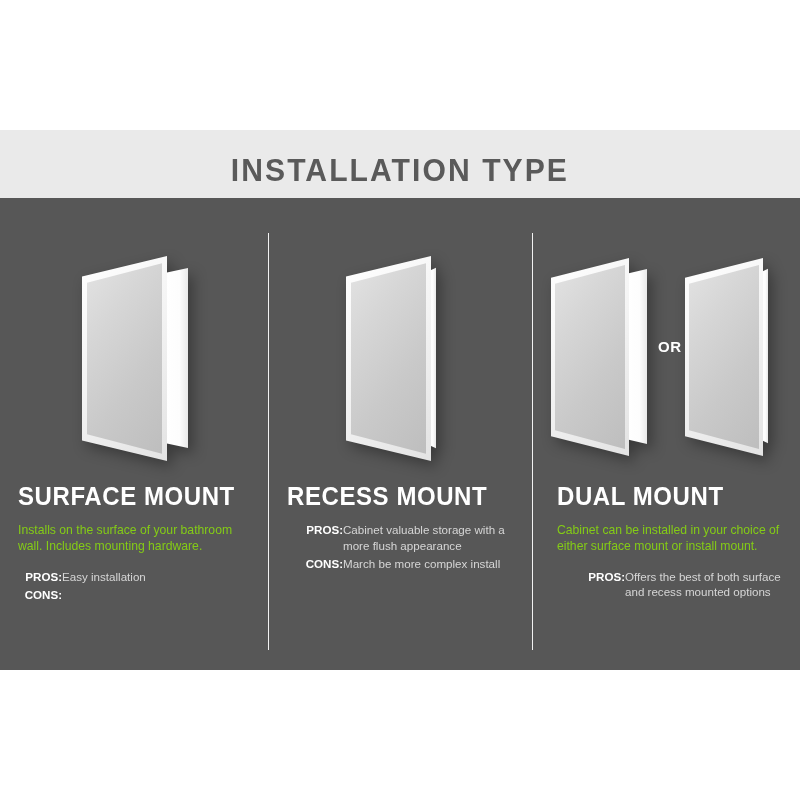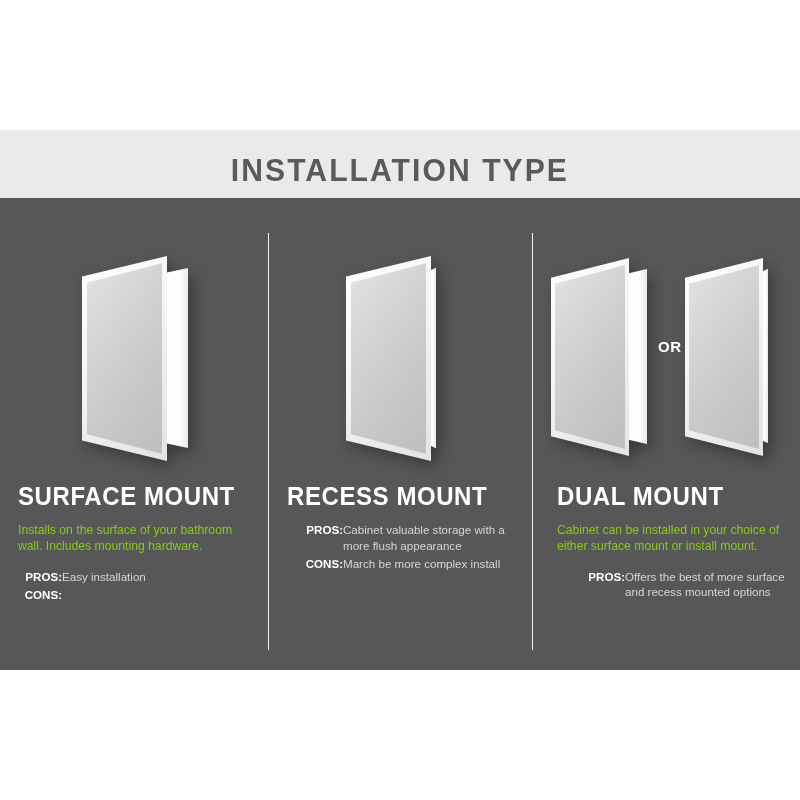--- a/index.html
+++ b/index.html
@@ -263,20 +263,20 @@
                clip-path: polygon(0% 13%, 100% 3.5%, 100% 96.5%, 0% 87%);"></div>
         </div>
       </div>
 
       <div class="txt">
         <h2 class="heading">DUAL MOUNT</h2>
         <p class="desc">Cabinet can be installed in your choice of either surface mount or install mount.</p>
         <div class="pc-list">
           <div class="pc-row">
             <span class="pc-label">PROS:</span>
-            <span class="pc-value">Offers the best of more surface and recess mounted options</span>
+            <span class="pc-value">Offers the best of both surface and recess mounted options</span>
           </div>
         </div>
       </div>
     </div>
 
   </div>
 </div>
 
 </body></html>

